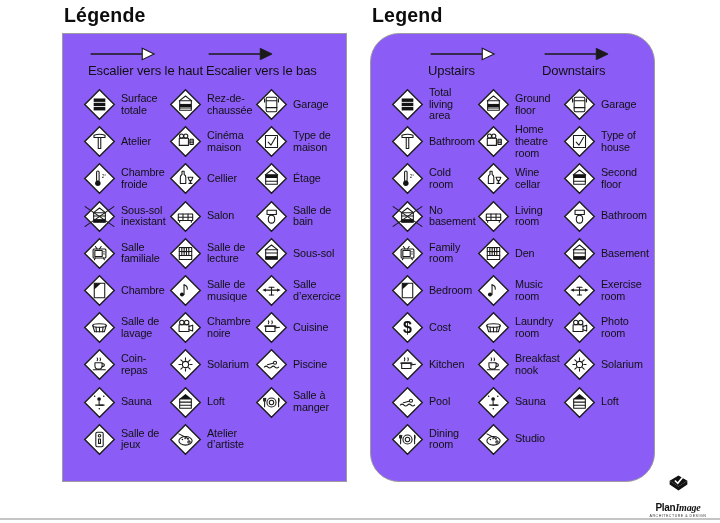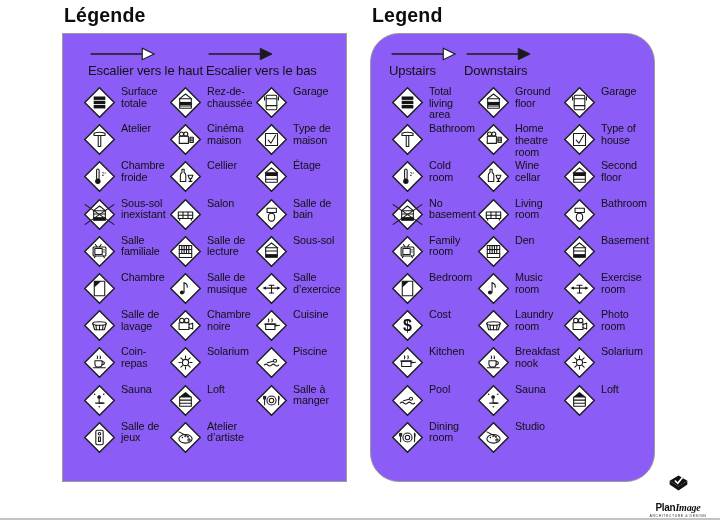--- a/index.html
+++ b/index.html
@@ -20,32 +20,32 @@
     position:absolute;top:-30px;left:1px;
     font-size:19.5px;font-weight:700;letter-spacing:.2px;color:#0d0d0d;
     white-space:nowrap;
   }
   
   .arrows{display:flex;height:31px;}
   .fr .arrows{margin:13px 0 0 25px;}
   .en .arrows{margin:13px 0 0 18px;}
   .arrow-block{display:flex;flex-direction:column;align-items:flex-start;}
   .fr .arrow-block{width:118px;}
-  .en .arrow-block{width:75px;}
+  .en .arrow-block{width:75px;margin-left:39px;}
   .arrow{width:68px;height:16px;margin-left:1px;}
   .arrow line{stroke:#1a1a1a;stroke-width:1.6;}
   .head-open{fill:#ffffff;stroke:#1a1a1a;stroke-width:1.3;}
   .head-filled{fill:#1a1a1a;stroke:#1a1a1a;stroke-width:1;}
   .alabel{font-size:13px;margin-top:2px;color:#111;white-space:nowrap;letter-spacing:-.1px;}
   
   .grid{
     display:grid;grid-template-columns:86px 86px 86px;grid-auto-rows:37.2px;
     margin-top:8px;padding-left:20px;
   }
-  .item{display:flex;align-items:flex-start;gap:5px;min-width:0;}
+  .item{display:flex;align-items:center;gap:5px;min-width:0;}
   .dicon{width:33px;height:33px;flex:0 0 33px;overflow:visible;}
   .lbl{
     font-size:10.8px;line-height:1.08;letter-spacing:-.1px;color:#111;
     white-space:pre-line;width:60px;
   }
   
   .st{fill:none;stroke:#1a1a1a;stroke-width:1.1;stroke-linecap:round;stroke-linejoin:round;}
   .fl{fill:#141414;stroke:none;}
   
   .logo{position:absolute;right:6px;top:475px;width:72px;text-align:center;}

